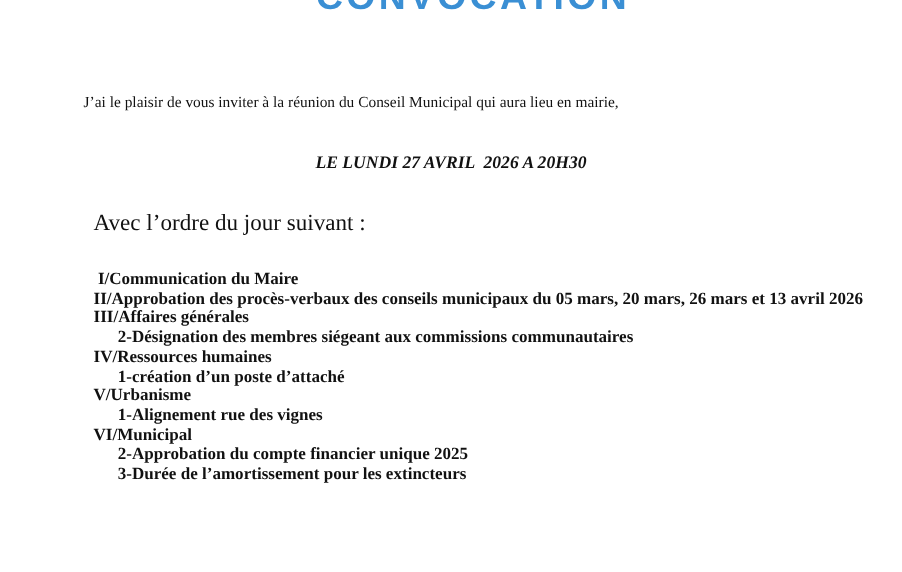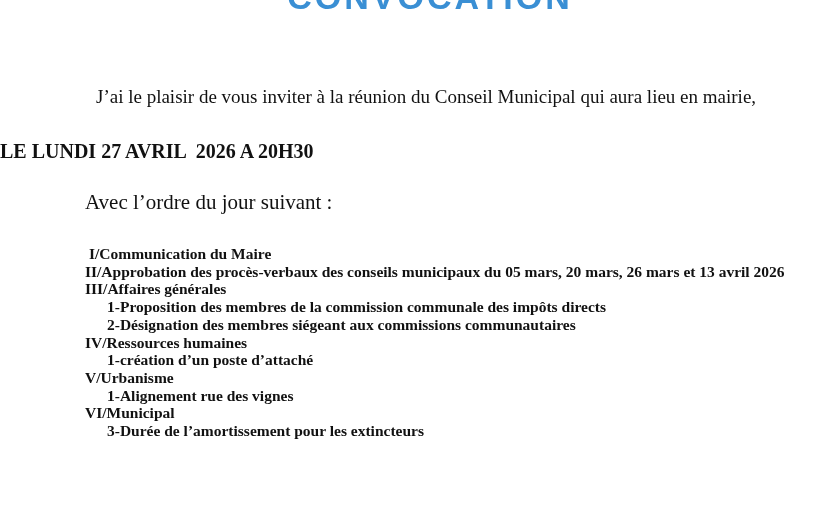--- a/index.html
+++ b/index.html
@@ -11,25 +11,25 @@
       position: relative;
     }
     .title {
       position: absolute; left: 0; width: 100%; top: -22px;
       text-align: center;
       font-family: "Liberation Sans", "DejaVu Sans", sans-serif;
       font-weight: bold; font-size: 34px; letter-spacing: 3px;
       color: #3a8fd4;
       padding-left: 40px; box-sizing: border-box;
     }
-    .intro { position: absolute; left: 96px; top: 86px; font-size: 19px; }
+    .intro { position: absolute; left: 76px; top: 86px; font-size: 14px; }
     .date {
       position: absolute; left: 0; width: 100%; top: 140px;
-      text-align: left; font-weight: bold; font-size: 20px;
-      padding-left: 0; box-sizing: border-box;
+      text-align: center; font-weight: bold; font-size: 16px;
+      padding-left: 0; box-sizing: border-box; font-style: italic;
     }
     .date span { display: inline-block; margin-left: 0px; }
     .agenda-intro { position: absolute; left: 85px; top: 190px; font-size: 21px; }
     .agenda { position: absolute; left: 85px; top: 245px; font-size: 15.5px; line-height: 17.7px; font-weight: bold; }
     .section { margin: 0; white-space: nowrap; }
     .section.first { padding-left: 4px; }
     .item { padding-left: 22px; white-space: nowrap; }
   </style>
 </head>
 <body>
@@ -39,21 +39,21 @@
 <div class="intro">J’ai le plaisir de vous inviter à la réunion du Conseil Municipal qui aura lieu en mairie,</div>
 
 <div class="date"><span style="white-space:pre">LE LUNDI 27 AVRIL  2026 A 20H30</span></div>
 
 <div class="agenda-intro">Avec l’ordre du jour suivant :</div>
 
 <div class="agenda">
   <div class="section first">I/Communication du Maire</div>
   <div class="section">II/Approbation des procès-verbaux des conseils municipaux du 05 mars, 20 mars, 26 mars et 13 avril 2026</div>
   <div class="section">III/Affaires générales</div>
-  <div class="item">1-Proposition des membres de la commission communale des impôts directs</div>
   <div class="item">2-Désignation des membres siégeant aux commissions communautaires</div>
   <div class="section">IV/Ressources humaines</div>
   <div class="item">1-création d’un poste d’attaché</div>
   <div class="section">V/Urbanisme</div>
   <div class="item">1-Alignement rue des vignes</div>
   <div class="section">VI/Municipal</div>
+  <div class="item">2-Approbation du compte financier unique 2025</div>
   <div class="item">3-Durée de l’amortissement pour les extincteurs</div>
 </div>
 
 </body></html>

